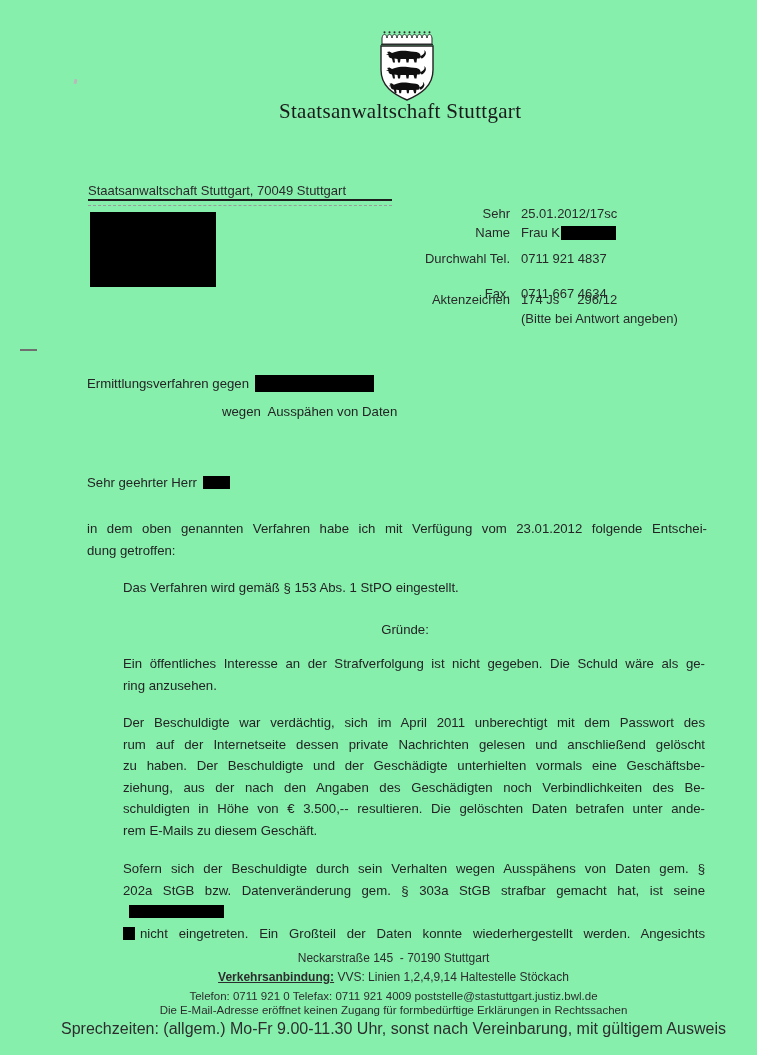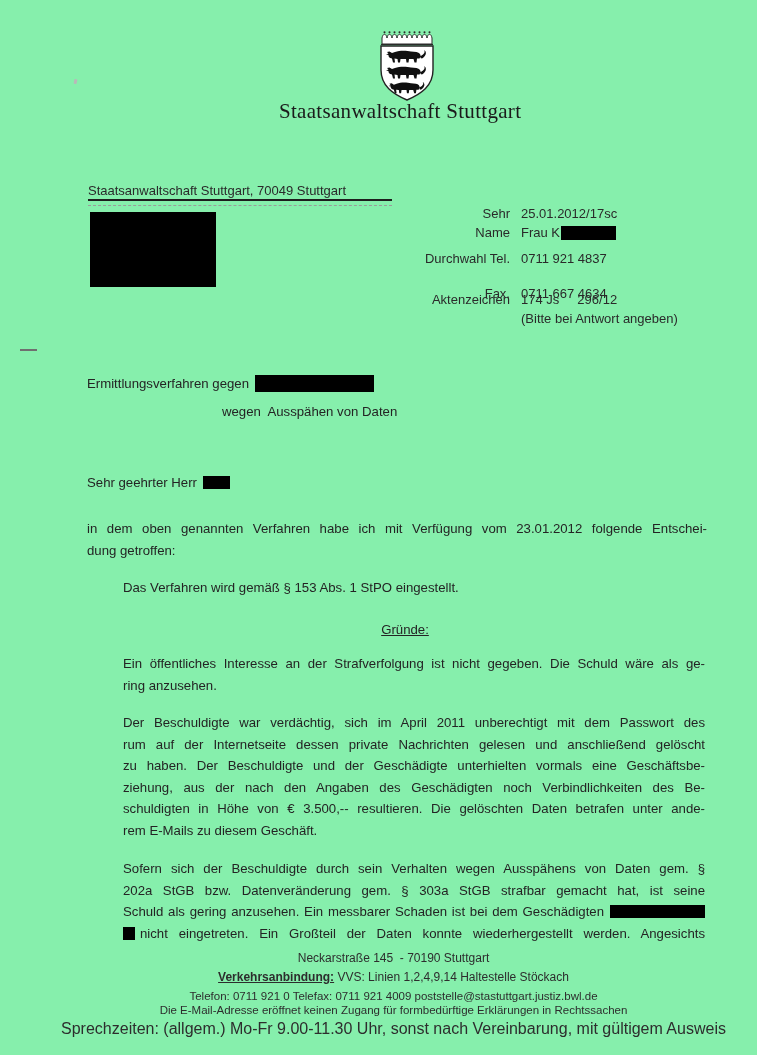--- a/index.html
+++ b/index.html
@@ -29,21 +29,21 @@
   .red-block{position:absolute;background:#000;}
   
   .irow{position:absolute;left:330px;width:400px;display:flex;font-size:13px;white-space:nowrap;color:#2a2a2a;}
   .il{width:180px;text-align:right;}
   .iv{margin-left:11px;text-align:left;}
   
   .bline{position:absolute;font-size:13.2px;white-space:nowrap;color:#242424;}
   .par{position:absolute;font-size:13.2px;line-height:21.5px;color:#242424;}
   .jl{text-align:justify;text-align-last:justify;text-justify:inter-word;white-space:nowrap;}
   .ll{text-align:left;white-space:nowrap;}
-  .center{text-align:left;text-align-last:center;text-decoration:underline;}
+  .center{text-align:left;text-align-last:center;}
   
   .fline{position:absolute;left:30px;right:0;text-align:center;white-space:nowrap;color:#2d2d2d;}
   .f-bold-underline{font-weight:bold;text-decoration:underline;}
   
   .artifact-apostrophe{position:absolute;left:74px;top:79px;width:3px;height:5px;background:#b9b9b9;border-radius:1px;transform:rotate(12deg);}
   .fold-dash{position:absolute;left:20px;top:349px;width:17px;height:2px;background:#6f6f6f;}
 </style>
 </head>
 <body>
 
@@ -137,21 +137,21 @@
     <div class="jl">rum auf der Internetseite dessen private Nachrichten gelesen und anschließend gelöscht</div>
     <div class="jl">zu haben. Der Beschuldigte und der Geschädigte unterhielten vormals eine Geschäftsbe-</div>
     <div class="jl">ziehung, aus der nach den Angaben des Geschädigten noch Verbindlichkeiten des Be-</div>
     <div class="jl">schuldigten in Höhe von € 3.500,-- resultieren. Die gelöschten Daten betrafen unter ande-</div>
     <div class="ll">rem E-Mails zu diesem Geschäft.</div>
   </div>
 
   <div class="par" style="left:123px;top:858px;width:582px;">
     <div class="jl">Sofern sich der Beschuldigte durch sein Verhalten wegen Ausspähens von Daten gem. §</div>
     <div class="jl">202a StGB bzw. Datenveränderung gem. § 303a StGB strafbar gemacht hat, ist seine</div>
-    <div class="jl"><span>Schuld als gering anzusehen. Ein messbarer Schaden ist bei dem Geschädigten</span><span class="red" style="width:95px;height:13px;vertical-align:-2px;margin-left:6px;"></span></div>
+    <div class="jl"><span class="red" style="width:95px;height:13px;vertical-align:-2px;margin-left:6px;"></span></div>
     <div class="jl"><span class="red" style="width:12px;height:13px;vertical-align:-2px;margin-right:5px;"></span><span>nicht eingetreten. Ein Großteil der Daten konnte wiederhergestellt werden. Angesichts</span></div>
   </div>
 
   <div class="fline" style="top:951px;font-size:12px;">Neckarstraße 145&nbsp; - 70190 Stuttgart</div>
   <div class="fline" style="top:970px;font-size:12px;"><span class="f-bold-underline">Verkehrsanbindung:</span><span>&nbsp;VVS: Linien 1,2,4,9,14 Haltestelle Stöckach</span></div>
   <div class="fline" style="top:990px;font-size:11.5px;">Telefon: 0711 921 0 Telefax: 0711 921 4009 poststelle@stastuttgart.justiz.bwl.de</div>
   <div class="fline" style="top:1004px;font-size:11.5px;">Die E-Mail-Adresse eröffnet keinen Zugang für formbedürftige Erklärungen in Rechtssachen</div>
   <div class="fline" style="top:1020px;font-size:16px;">Sprechzeiten: (allgem.) Mo-Fr 9.00-11.30 Uhr, sonst nach Vereinbarung, mit gültigem Ausweis</div>
 
 </div>

